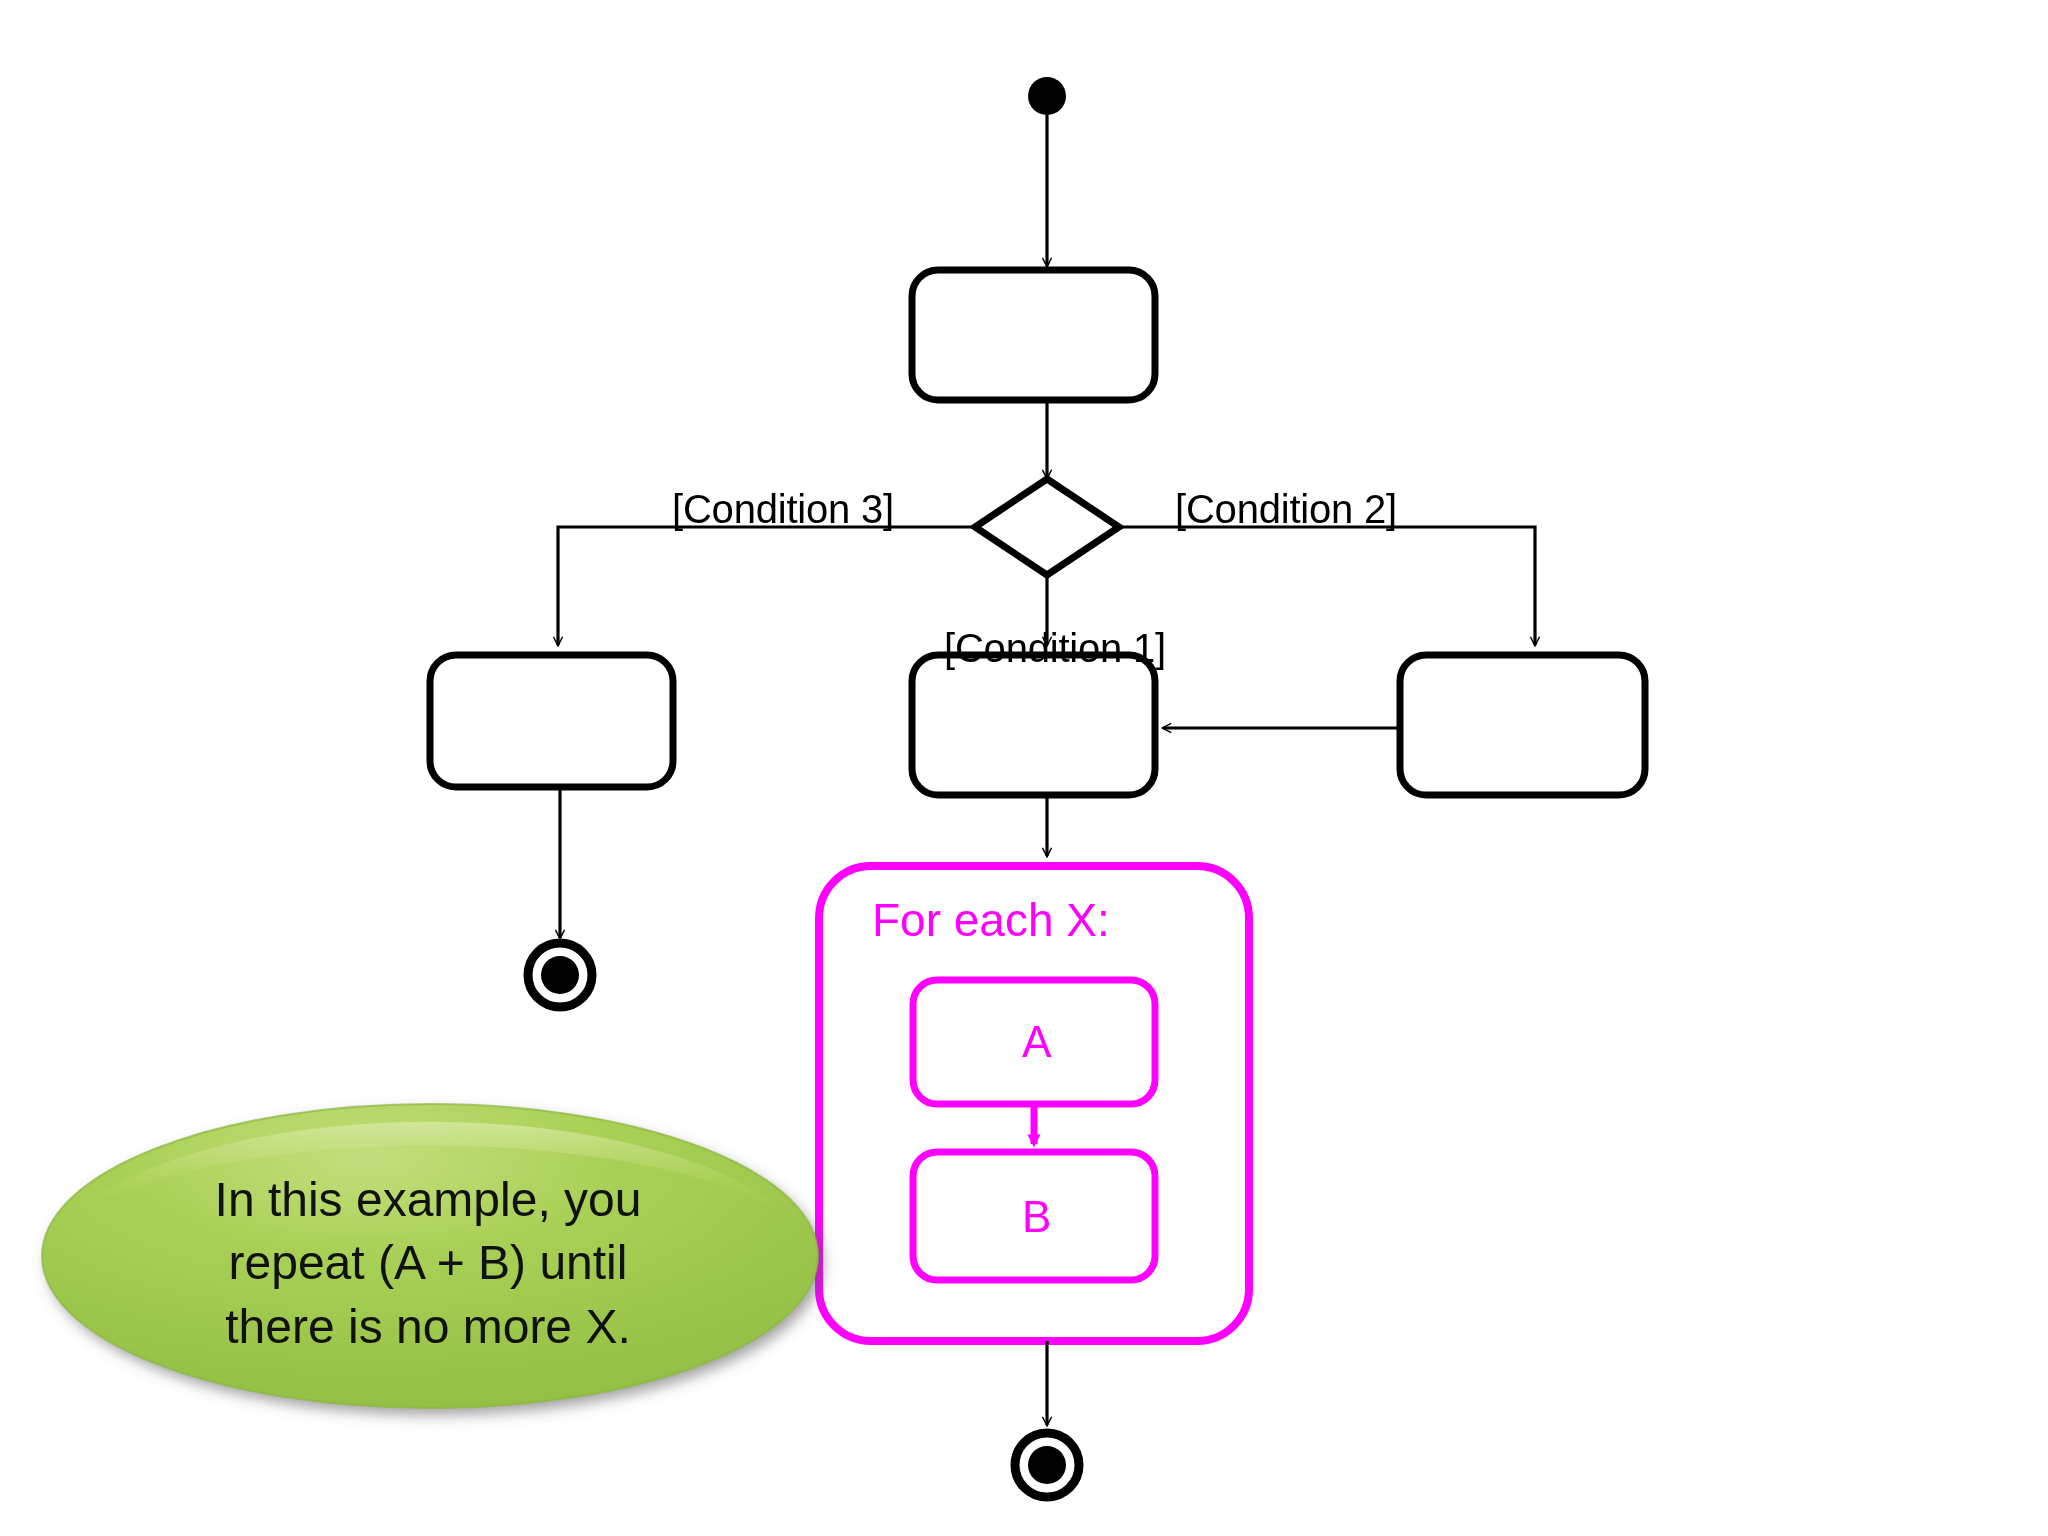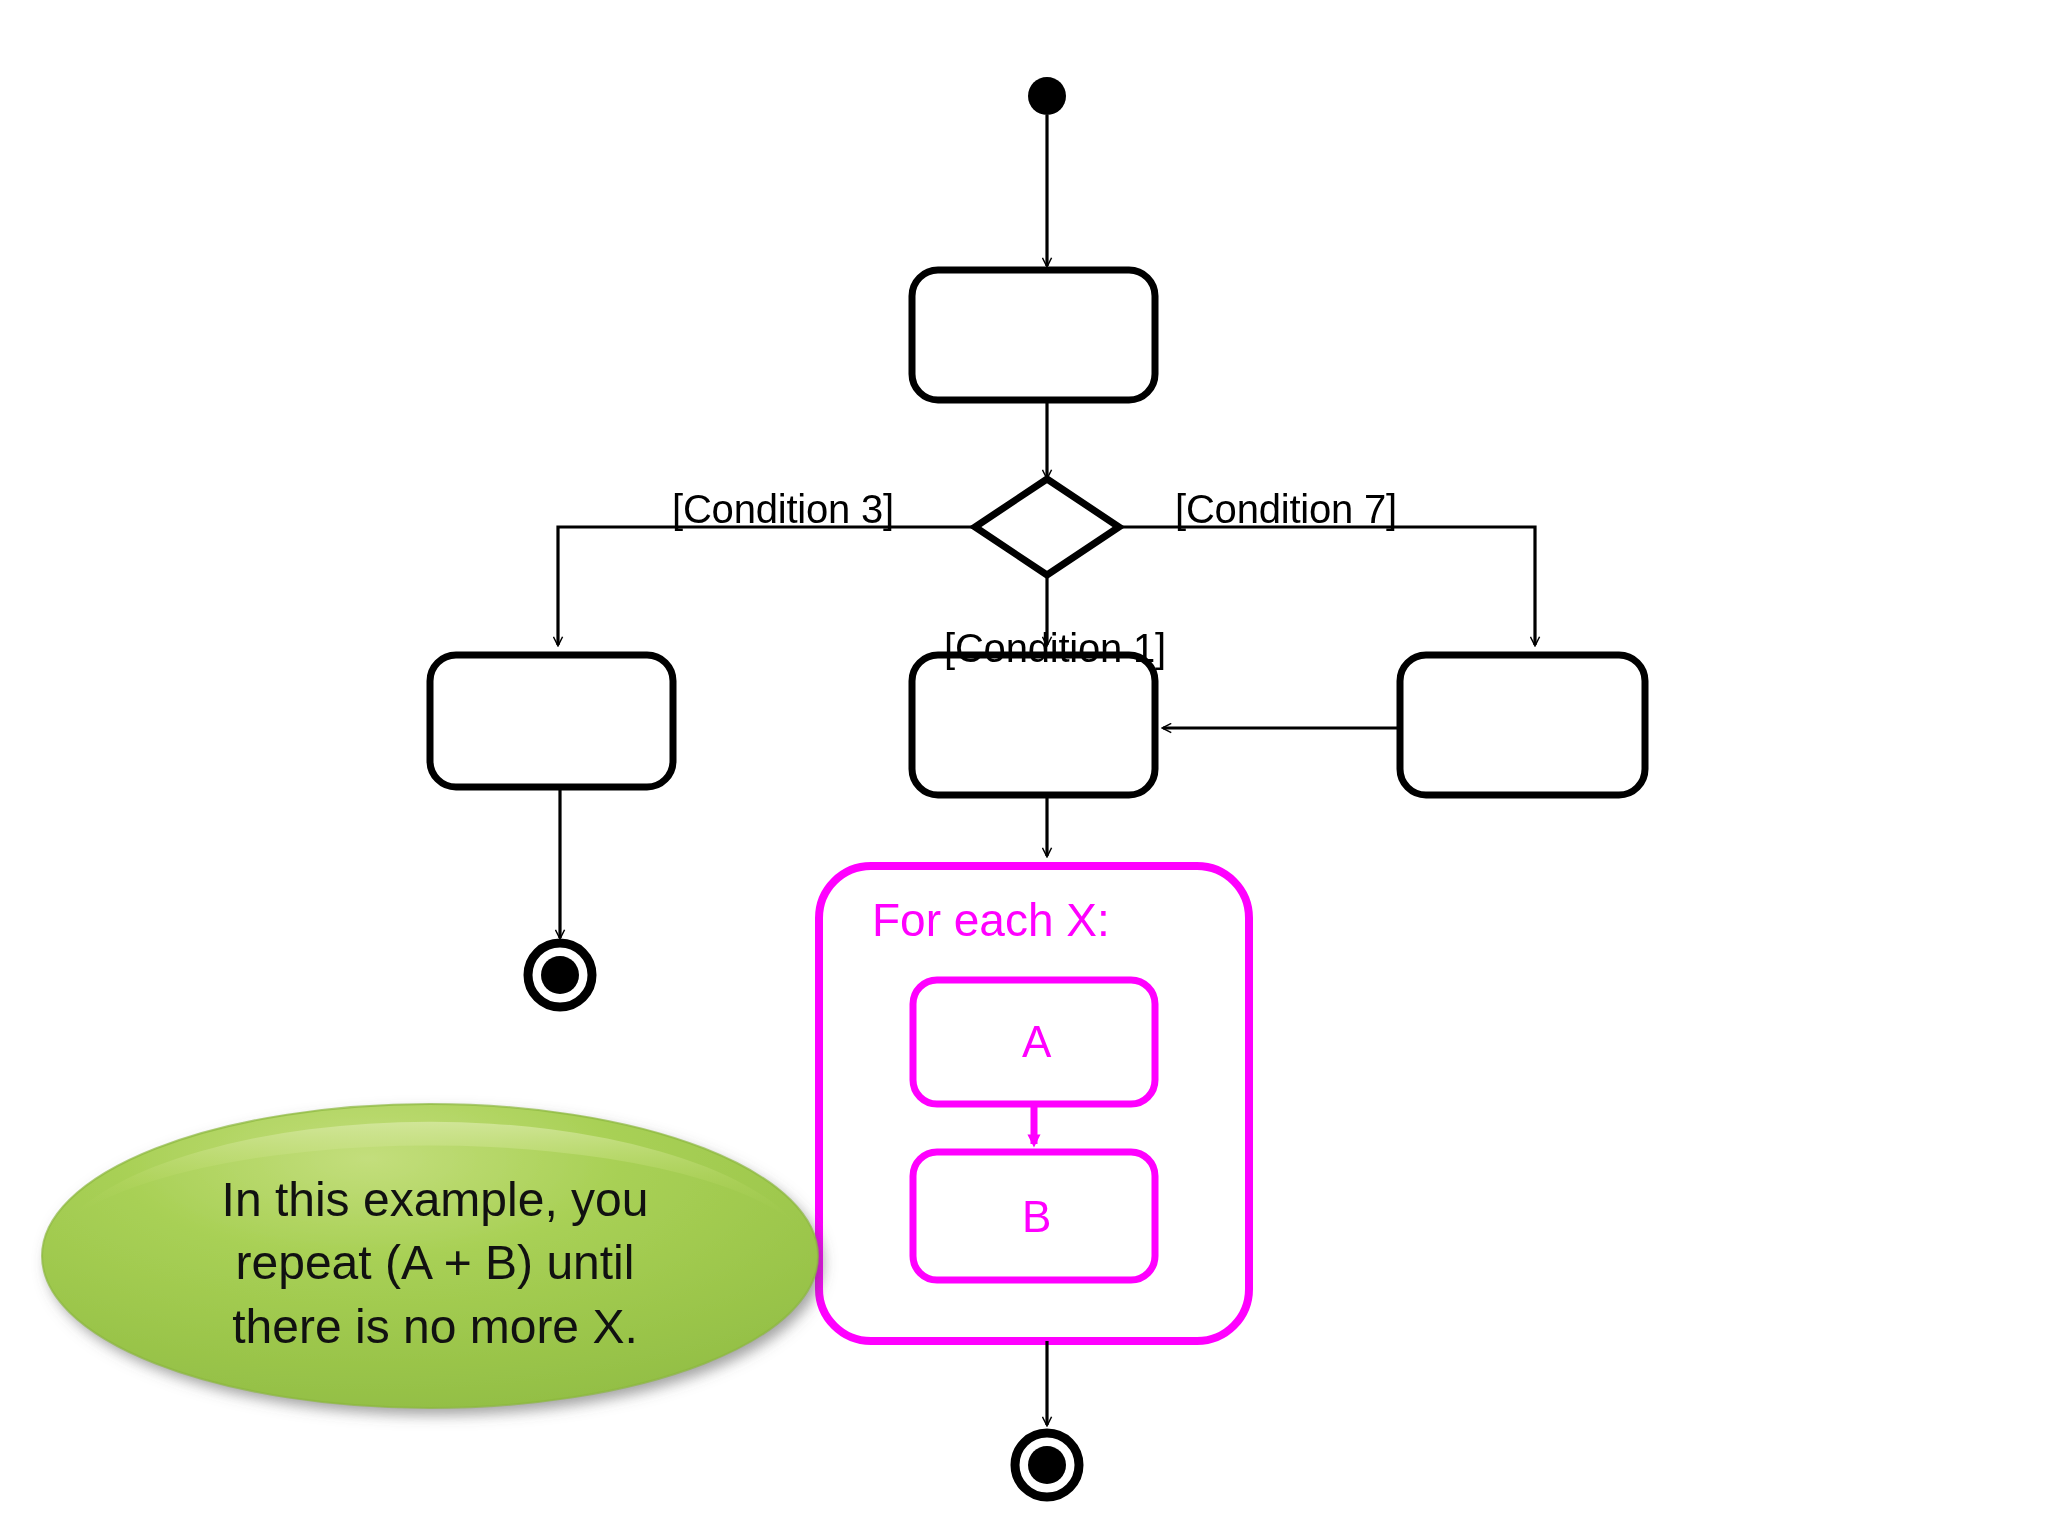--- a/index.html
+++ b/index.html
@@ -134,29 +134,29 @@
 
     <g>
       <ellipse cx="430" cy="1256" rx="388" ry="152" fill="url(#note-grad)" filter="url(#note-shadow)"></ellipse>
       <ellipse cx="430" cy="1256" rx="388" ry="152" fill="none" stroke="#8CB63F" stroke-width="2" opacity="0.7"></ellipse>
       <path d="M 60 1228 A 388 152 0 0 1 800 1228 A 388 118 0 0 0 60 1228 Z" fill="url(#note-sheen)" opacity="0.85"></path>
     </g>
   </svg>
 
   <div class="label-text cond-label" style="left:672px; top:487px;">[Condition 3]</div>
 
-  <div class="label-text cond-label" style="left:1175px; top:487px;">[Condition 7]</div>
+  <div class="label-text cond-label" style="left:1175px; top:487px;">[Condition 2]</div>
 
   <div class="label-text cond-label" style="left:944px; top:598px;margin-top:28px;">[Condition 1]</div>
 
   <div class="label-text foreach-label" style="left:872px; top:893px;">For each X:</div>
 
   <div class="label-text node-letter" style="left:1022px; top:1017px;">A</div>
 
   <div class="label-text node-letter" style="left:1022px; top:1192px;">B</div>
 
-  <div class="note-text" style="left:115px; top:1168px;">
+  <div class="note-text" style="left:108px; top:1168px;">
     <div>In this example, you</div>
     <div>repeat (A + B) until</div>
     <div>there is no more X.</div>
   </div>
 
 </div>
 
 </body></html>

